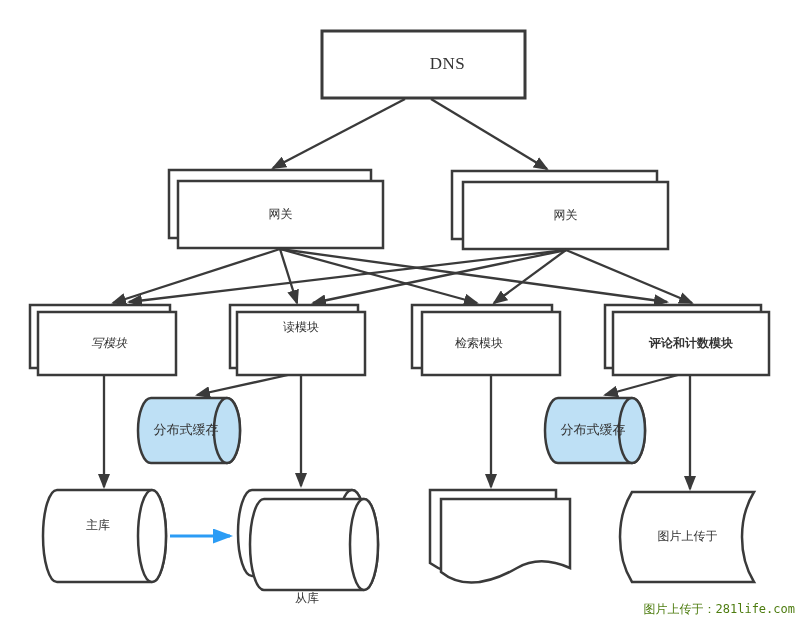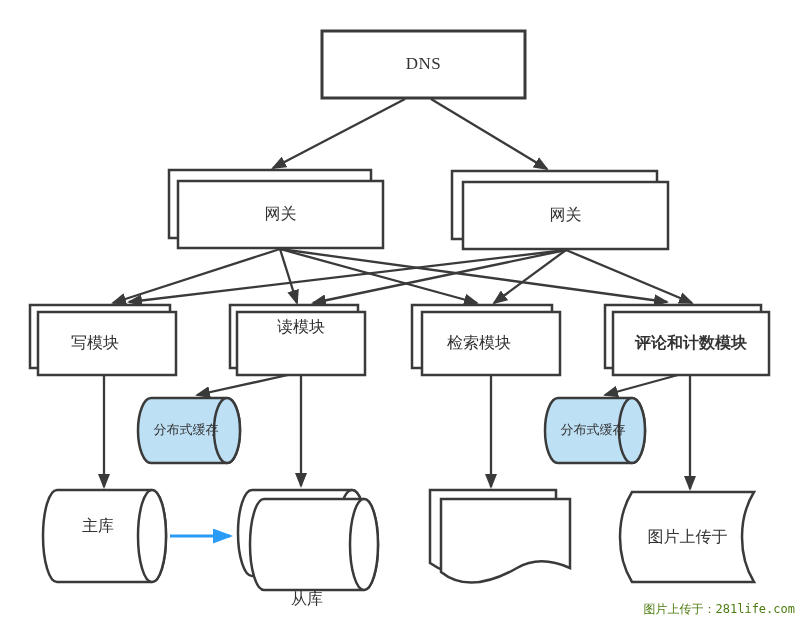--- a/index.html
+++ b/index.html
@@ -3,25 +3,25 @@
 <meta charset="utf-8">
 <style>
   html,body{margin:0;padding:0;background:#fff;}
   #canvas{
     position:relative;width:800px;height:622px;background:#fff;overflow:hidden;
     font-family:"Liberation Serif","DejaVu Serif",serif;color:#333;
   }
   #diagram-svg{position:absolute;left:0;top:0;}
   .label{
     position:absolute;display:flex;align-items:center;justify-content:center;
-    text-align:center;font-size:16px;line-height:1.3;color:#333;
+    text-align:center;font-size:12px;line-height:1.3;color:#333;
     pointer-events:none;white-space:nowrap;
   }
   .label.wrap{white-space:normal;}
-  .label.dns{font-size:17px;letter-spacing:0.5px;}
+  .label.dns{font-size:17px;letter-spacing:0.5px;margin-left:24px;}
   .label.cache{font-size:13px;line-height:1.25;}
   #watermark{
     position:absolute;right:5px;bottom:4px;font-size:12px;color:#4d7c0f;
     font-family:"DejaVu Sans Mono","Liberation Mono",monospace;
   }
 </style>
 </head>
 <body>
 
 <div id="canvas">
@@ -123,21 +123,21 @@
     </g>
     <line x1="170" y1="536" x2="230" y2="536" stroke="#2b9cf5" stroke-width="3.2" marker-end="url(#arrow-blue)"></line>
   </svg>
 
   <div class="label dns" style="left:322px;top:31px;width:203px;height:67px;">DNS</div>
 
   <div class="label" style="left:178px;top:181px;width:205px;height:67px;">网关</div>
 
   <div class="label" style="left:463px;top:182px;width:205px;height:67px;">网关</div>
 
-  <div class="label" style="left:26px;top:312px;width:138px;height:63px;">写模块</div>
+  <div class="label" style="left:40px;top:312px;width:138px;height:63px;font-style:italic;">写模块</div>
 
   <div class="label" style="left:237px;top:296px;width:128px;height:63px;">读模块</div>
 
   <div class="label" style="left:422px;top:312px;width:114px;height:63px;text-align:center;">检索模块</div>
 
   <div class="label" style="left:613px;top:312px;width:156px;height:63px;font-weight:bold;">评论和计数模块</div>
 
   <div class="label cache wrap" style="left:148px;top:400px;width:76px;height:60px;">分布式缓存</div>
 
   <div class="label cache wrap" style="left:555px;top:400px;width:76px;height:60px;">分布式缓存</div>

